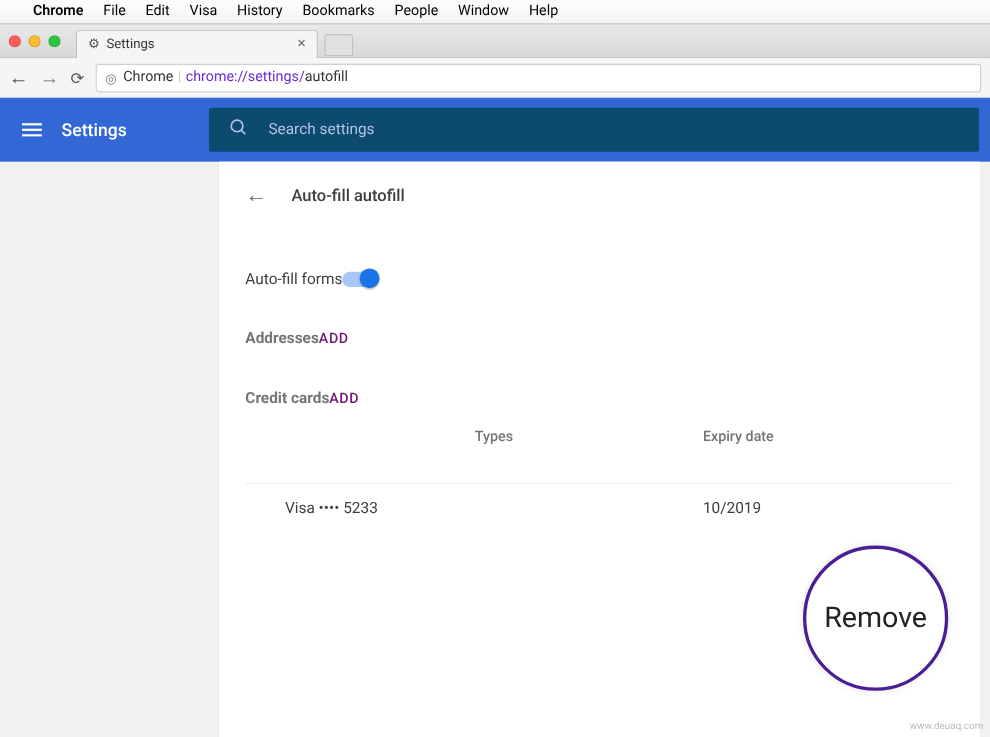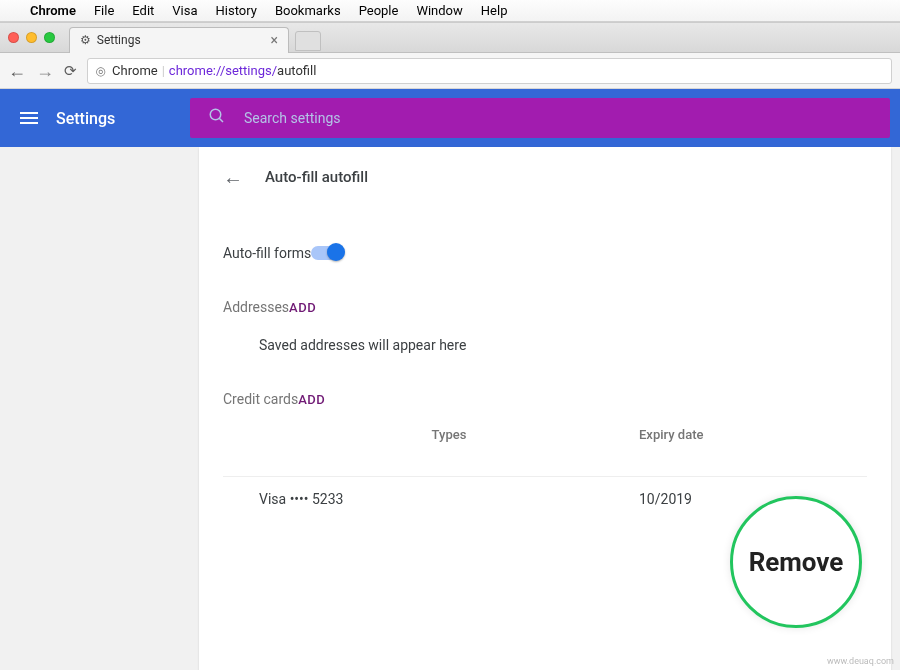--- a/index.html
+++ b/index.html
@@ -39,51 +39,51 @@
 
     
     .content { position: absolute; top: 66px; left: 0; right: 0; bottom: 0; background: #f1f1f1; }
 
     
     .bluebar { height: 58px; background: #3367d6; display: flex; align-items: center; }
     .bluebar .left { display: flex; align-items: center; width: 190px; padding-left: 20px; gap: 18px; }
     .hamburger { width: 18px; display: flex; flex-direction: column; gap: 3px; }
     .hamburger span { height: 2px; background: #fff; }
     .bluebar .title { color: #fff; font-size: 16px; font-weight: 500; }
-    .searchbox { flex: 1; height: 40px; background: #a21caf; margin: 0 10px 0 0; display: flex; align-items: center; padding: 0 18px; border-radius: 2px; }
+    .searchbox { flex: 1; height: 40px; background: #0c4a6e; margin: 0 10px 0 0; display: flex; align-items: center; padding: 0 18px; border-radius: 2px; }
     .searchbox .sicon { color: #b4c3e6; margin-right: 18px; }
     .searchbox input { background: transparent; border: none; color: #b4c3e6; font-size: 14px; outline: none; width: 100%; }
     .searchbox input::placeholder { color: #b4c3e6; }
 
     
     .panel-wrap { display: flex; justify-content: center; padding-top: 0; }
     .panel { width: 692px; margin-left: 190px; background: #fff; min-height: 560px; padding: 0; box-shadow: 0 1px 2px rgba(0,0,0,0.12); }
 
     .panel-head { display: flex; align-items: center; padding: 18px 24px; }
     .back-arrow { color: #5f6368; font-size: 20px; margin-right: 22px; }
     .panel-title { font-size: 15px; color: #3c4043; font-weight: 500; }
 
     .section { padding: 0 24px; margin-top: 38px; }
     .row { display: flex; align-items: center; }
     .row .label { font-size: 14px; color: #3c4043; }
     .toggle { width: 32px; height: 14px; background: #a9c6f9; border-radius: 8px; position: relative; }
     .toggle::after { content: ""; position: absolute; right: -2px; top: -3px; width: 18px; height: 18px; background: #1a73e8; border-radius: 50%; box-shadow: 0 1px 2px rgba(0,0,0,0.3); }
 
-    .sub-head { font-size: 14px; color: #757575; font-weight: 400; }
+    .sub-head { font-size: 14px; color: #757575; font-weight: 700; }
     .add-btn { font-size: 13px; color: #701a75; font-weight: 500; letter-spacing: 0.5px; }
 
     .empty-msg { font-size: 14px; color: #3c4043; padding: 22px 0 0 36px; }
 
     .cc-header { display: flex; padding: 20px 0 14px 36px; font-size: 13px; color: #757575; font-weight: 500; text-align: center; }
     .cc-header .c1 { width: 380px; }
     .cc-row { display: flex; padding: 14px 0 0 36px; font-size: 14px; color: #3c4043; border-top: 1px solid #eee; margin-top: 20px; }
     .cc-row .c1 { width: 380px; }
 
     
-    .remove-circle { position: absolute; right: 38px; bottom: 42px; width: 132px; height: 132px; border: 3px solid #22c55e; border-radius: 50%; background: rgba(255,255,255,0.7); display: flex; align-items: center; justify-content: center; font-size: 26px; color: #222; font-family: Georgia, serif; pointer-events: none; box-shadow: 0 0 8px rgba(0,0,0,0.1); font-weight: bold; }
+    .remove-circle { position: absolute; right: 38px; bottom: 42px; width: 132px; height: 132px; border: 3px solid #4c1d95; border-radius: 50%; background: rgba(255,255,255,0.7); display: flex; align-items: center; justify-content: center; font-size: 26px; color: #222; font-family: Georgia, serif; pointer-events: none; box-shadow: 0 0 8px rgba(0,0,0,0.1); }
 
     .watermark { position: absolute; right: 6px; bottom: 4px; font-size: 9px; color: #bbb; }
   </style>
 </head>
 <body>
 
 <div class="menubar">
   <span class="apple"></span>
   <span class="app">Chrome</span>
   <span>File</span>
@@ -160,21 +160,20 @@
             <span class="label">Auto-fill forms</span>
             <div class="toggle"></div>
           </div>
         </div>
 
         <div class="section">
           <div class="row">
             <span class="sub-head">Addresses</span>
             <span class="add-btn">ADD</span>
           </div>
-          <div class="empty-msg">Saved addresses will appear here</div>
         </div>
 
         <div class="section">
           <div class="row">
             <span class="sub-head">Credit cards</span>
             <span class="add-btn">ADD</span>
           </div>
           <div class="cc-header">
             <span class="c1">Types</span>
             <span>Expiry date</span>

